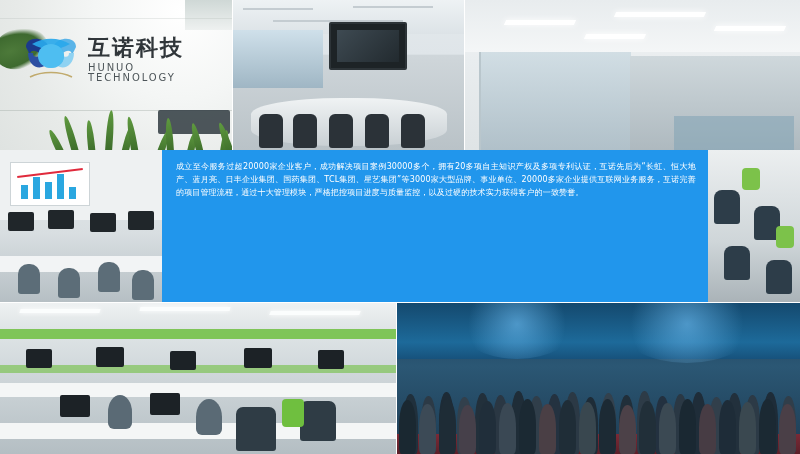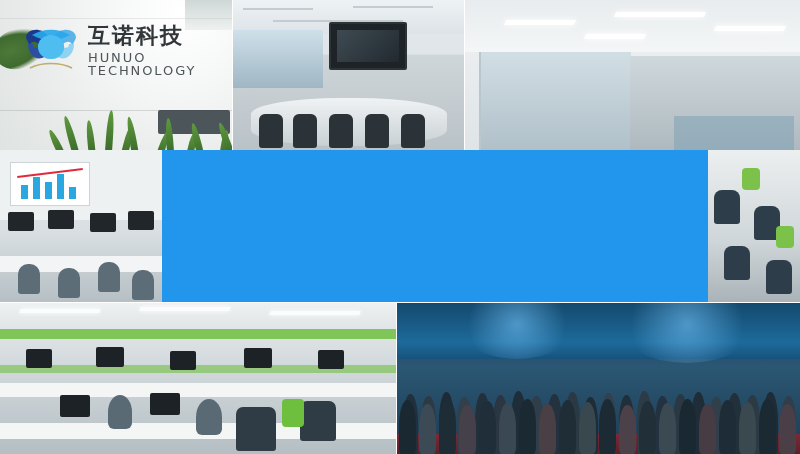--- a/index.html
+++ b/index.html
@@ -26,26 +26,26 @@
   #tile-lobby .ceil{position:absolute;left:185px;top:0;width:47px;height:30px;
     background:linear-gradient(180deg,#cfd8d6,#eef1f0);}
   #tile-lobby .leafL{position:absolute;left:-6px;top:28px;width:54px;height:40px;
     background:radial-gradient(ellipse at 30% 50%, #4d7a3a 0%, #3e6a2f 55%, rgba(62,106,47,0) 72%);
     transform:rotate(-18deg);border-radius:50% 60% 40% 50%;}
   #tile-lobby .plant{position:absolute;left:60px;bottom:-16px;width:190px;height:60px;}
   #tile-lobby .plant i{position:absolute;bottom:0;display:block;width:7px;height:44px;
     background:linear-gradient(180deg,#5f9a3f,#2f5a22);border-radius:50% 50% 20% 20%;transform-origin:bottom center;}
   #tile-lobby .deskdark{position:absolute;right:2px;bottom:16px;width:72px;height:24px;background:#2f3a3f;opacity:.85;border-radius:2px;}
 
-  .logo-wrap{position:absolute;left:22px;top:23px;width:182px;height:56px;display:flex;align-items:center;gap:8px;}
+  .logo-wrap{position:absolute;left:22px;top:32px;width:182px;height:56px;display:flex;align-items:center;gap:8px;}
   .logo-mark{position:relative;width:58px;height:50px;flex:0 0 auto;}
   .logo-text{display:flex;flex-direction:column;justify-content:center;line-height:1;}
   .logo-cn{font-size:22px;font-weight:700;color:#30363a;letter-spacing:2px;
      font-family:"DejaVu Sans","Liberation Sans",sans-serif;}
-  .logo-en{font-size:13px;color:#4d5559;letter-spacing:1.9px;margin-top:4px;}
+  .logo-en{font-size:10px;color:#4d5559;letter-spacing:1.9px;margin-top:4px;}
 
   
   #tile-meeting{left:233px;top:0;width:231px;height:150px;
     background:linear-gradient(180deg,#e4e9ec 0%,#dfe5e9 36%,#cfd6da 37%,#b9c2c7 100%);}
   #tile-meeting .mr-ceiling{position:absolute;left:0;top:0;right:0;height:34px;background:linear-gradient(180deg,#eef2f4,#dde3e7);}
   #tile-meeting .mr-ceilline{position:absolute;height:2px;background:#c4ccd1;}
   #tile-meeting .mr-screen{position:absolute;left:96px;top:22px;width:74px;height:44px;background:#1d2326;border:2px solid #2d3438;border-radius:2px;}
   #tile-meeting .mr-screen:after{content:"";position:absolute;left:6px;top:6px;right:6px;bottom:6px;
      background:linear-gradient(135deg,#3e4a52,#222a2f);}
   #tile-meeting .mr-win{position:absolute;left:0;top:30px;width:90px;height:58px;
@@ -203,20 +203,21 @@
     <div class="t-mon" style="left:90px;top:63px;"></div>
     <div class="t-mon" style="left:128px;top:61px;"></div>
     <div class="t-person" style="left:18px;bottom:8px;"></div>
     <div class="t-person" style="left:58px;bottom:4px;"></div>
     <div class="t-person" style="left:98px;bottom:10px;"></div>
     <div class="t-person" style="left:132px;bottom:2px;"></div>
   </div>
 
   <div id="intro-panel">
     <div class="inner">
+      <p class="intro-p">成立至今服务过超20000家企业客户，成功解决项目案例30000多个，拥有20多项自主知识产权及多项专利认证，互诺先后为“长虹、恒大地产、蓝月亮、日丰企业集团、国药集团、TCL集团、星艺集团”等3000家大型品牌、事业单位、20000多家企业提供互联网业务服务，互诺完善的项目管理流程，通过十大管理模块，严格把控项目进度与质量监控，以及过硬的技术实力获得客户的一致赞誉。</p>
     </div>
   </div>
 
   <div class="tile" id="tile-openoffice">
     <div class="chair" style="left:6px;top:40px;"></div>
     <div class="chair" style="left:46px;top:56px;"></div>
     <div class="chair" style="left:16px;top:96px;"></div>
     <div class="chair" style="left:58px;top:110px;"></div>
     <div class="green" style="left:34px;top:18px;"></div>
     <div class="green" style="left:68px;top:76px;"></div>

